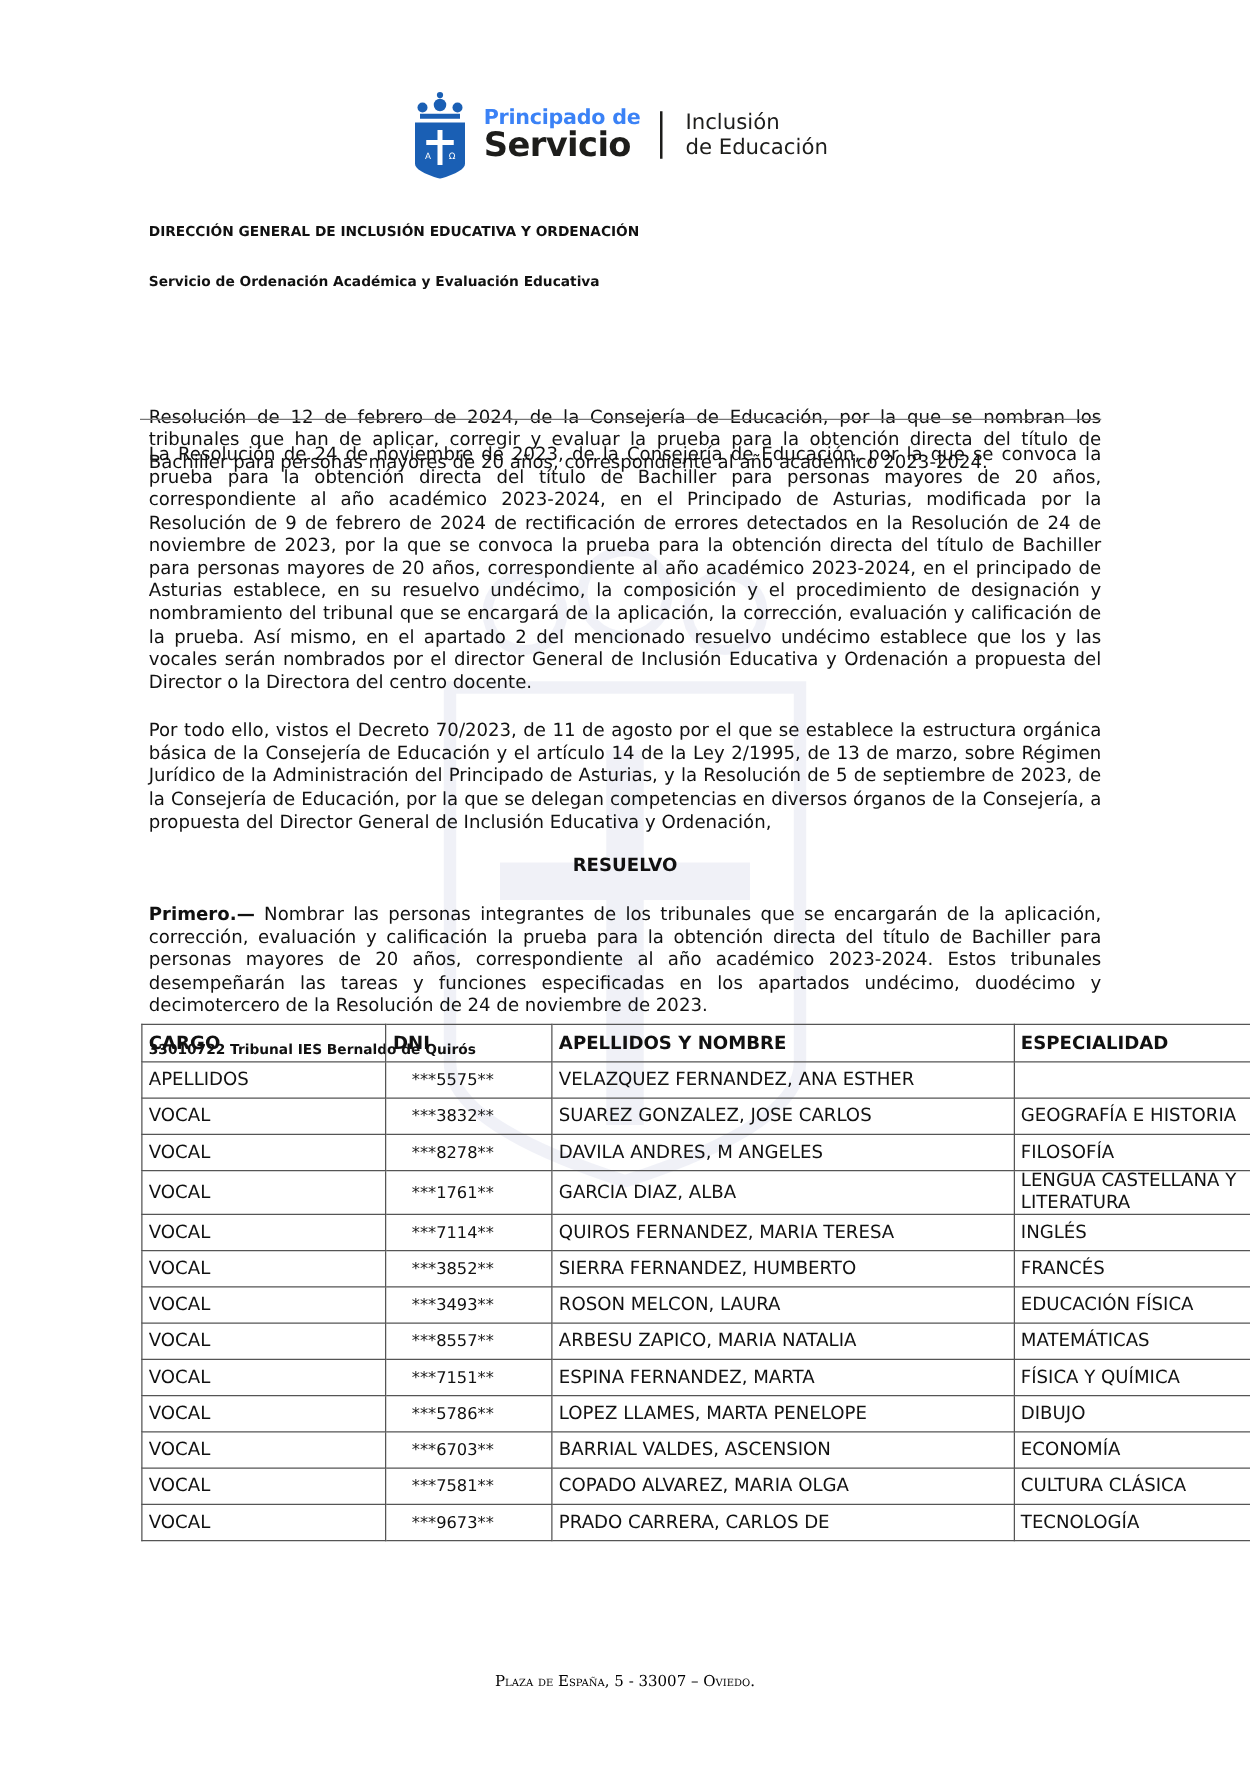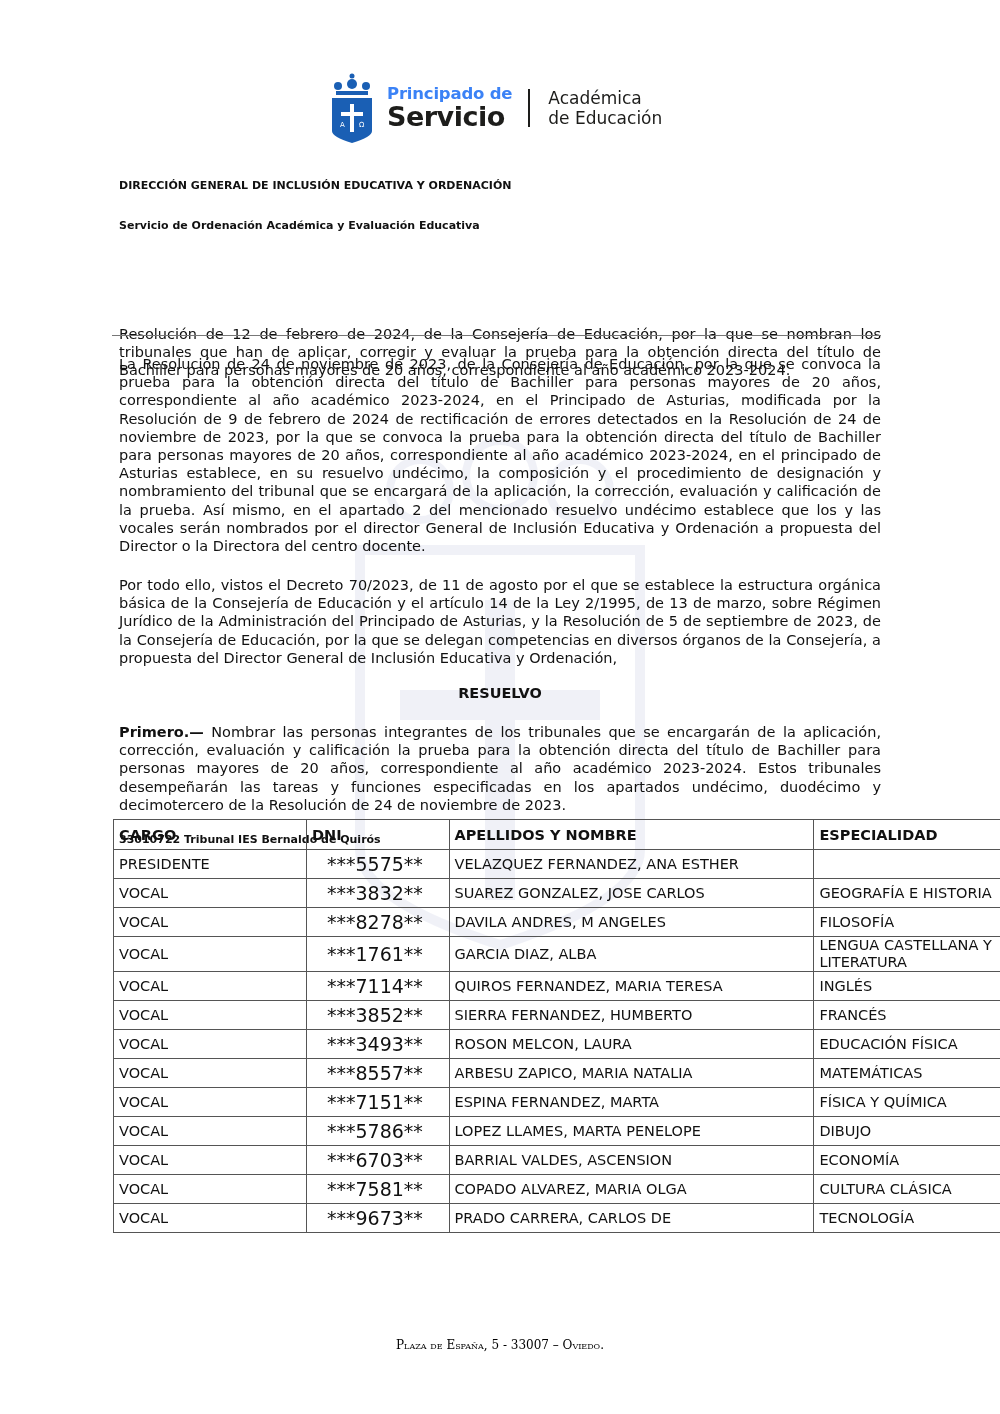--- a/index.html
+++ b/index.html
@@ -32,21 +32,21 @@
 
   table.trib {
     position: absolute; left: 113px; top: 819px; width: 919px;
     border-collapse: collapse; font-size: 14.5px;
   }
   table.trib td, table.trib th {
     border: 1px solid #555; padding: 0 5px; text-align: left; vertical-align: middle;
   }
   table.trib th { font-weight: bold; height: 29px; }
   table.trib td { height: 28px; line-height: 17px; }
-  table.trib td.dni { font-size: 19px; padding-left: 20px; }
+  table.trib td.dni { font-size: 13px; padding-left: 20px; }
   table.trib col.c1 { width: 165px; }
   table.trib col.c2 { width: 112px; }
   table.trib col.c3 { width: 312px; }
   table.trib col.c4 { width: 186px; }
 
   .footer {
     position: absolute; top: 1338px; left: 0; width: 1000px; text-align: center;
     font-family: "DejaVu Serif", serif; font-size: 12px; color: #000000; font-variant: small-caps;
   }
 </style>
@@ -74,21 +74,21 @@
     <rect x="10" y="39" width="22" height="4" fill="#fff"></rect>
     <text x="9" y="54" font-size="7" fill="#fff" font-family="DejaVu Sans, sans-serif">A</text>
     <text x="28" y="54" font-size="7" fill="#fff" font-family="DejaVu Sans, sans-serif">Ω</text>
   </svg>
   <div class="logo-main">
     <span class="l1">Principado de</span>
     <span class="l2">Servicio</span>
   </div>
   <div class="logo-sep"></div>
   <div class="logo-sub">
-    <span>Académica</span>
+    <span>Inclusión</span>
     <span>de Educación</span>
   </div>
 </div>
 
 <div class="content h-bold" style="top:179px;">DIRECCIÓN GENERAL DE INCLUSIÓN EDUCATIVA Y ORDENACIÓN</div>
 <div class="content h-bold" style="top:219px;">Servicio de Ordenación Académica y Evaluación Educativa</div>
 
 <div class="content" style="top:281px;margin-top:44px;">
   <p class="j">Resolución de 12 de febrero de 2024, de la Consejería de Educación, por la que se nombran los tribunales que han de aplicar, corregir y evaluar la prueba para la obtención directa del título de Bachiller para personas mayores de 20 años, correspondiente al año académico 2023-2024.</p>
 </div>
@@ -120,21 +120,21 @@
   <thead>
     <tr>
       <th>CARGO</th>
       <th>DNI</th>
       <th>APELLIDOS Y NOMBRE</th>
       <th>ESPECIALIDAD</th>
     </tr>
   </thead>
   <tbody id="tbody">
       <tr>
-        <td>PRESIDENTE</td>
+        <td>APELLIDOS</td>
         <td class="dni">***5575**</td>
         <td>VELAZQUEZ FERNANDEZ, ANA ESTHER</td>
         <td></td>
       </tr>
       <tr>
         <td>VOCAL</td>
         <td class="dni">***3832**</td>
         <td>SUAREZ GONZALEZ, JOSE CARLOS</td>
         <td>GEOGRAFÍA E HISTORIA</td>
       </tr>

